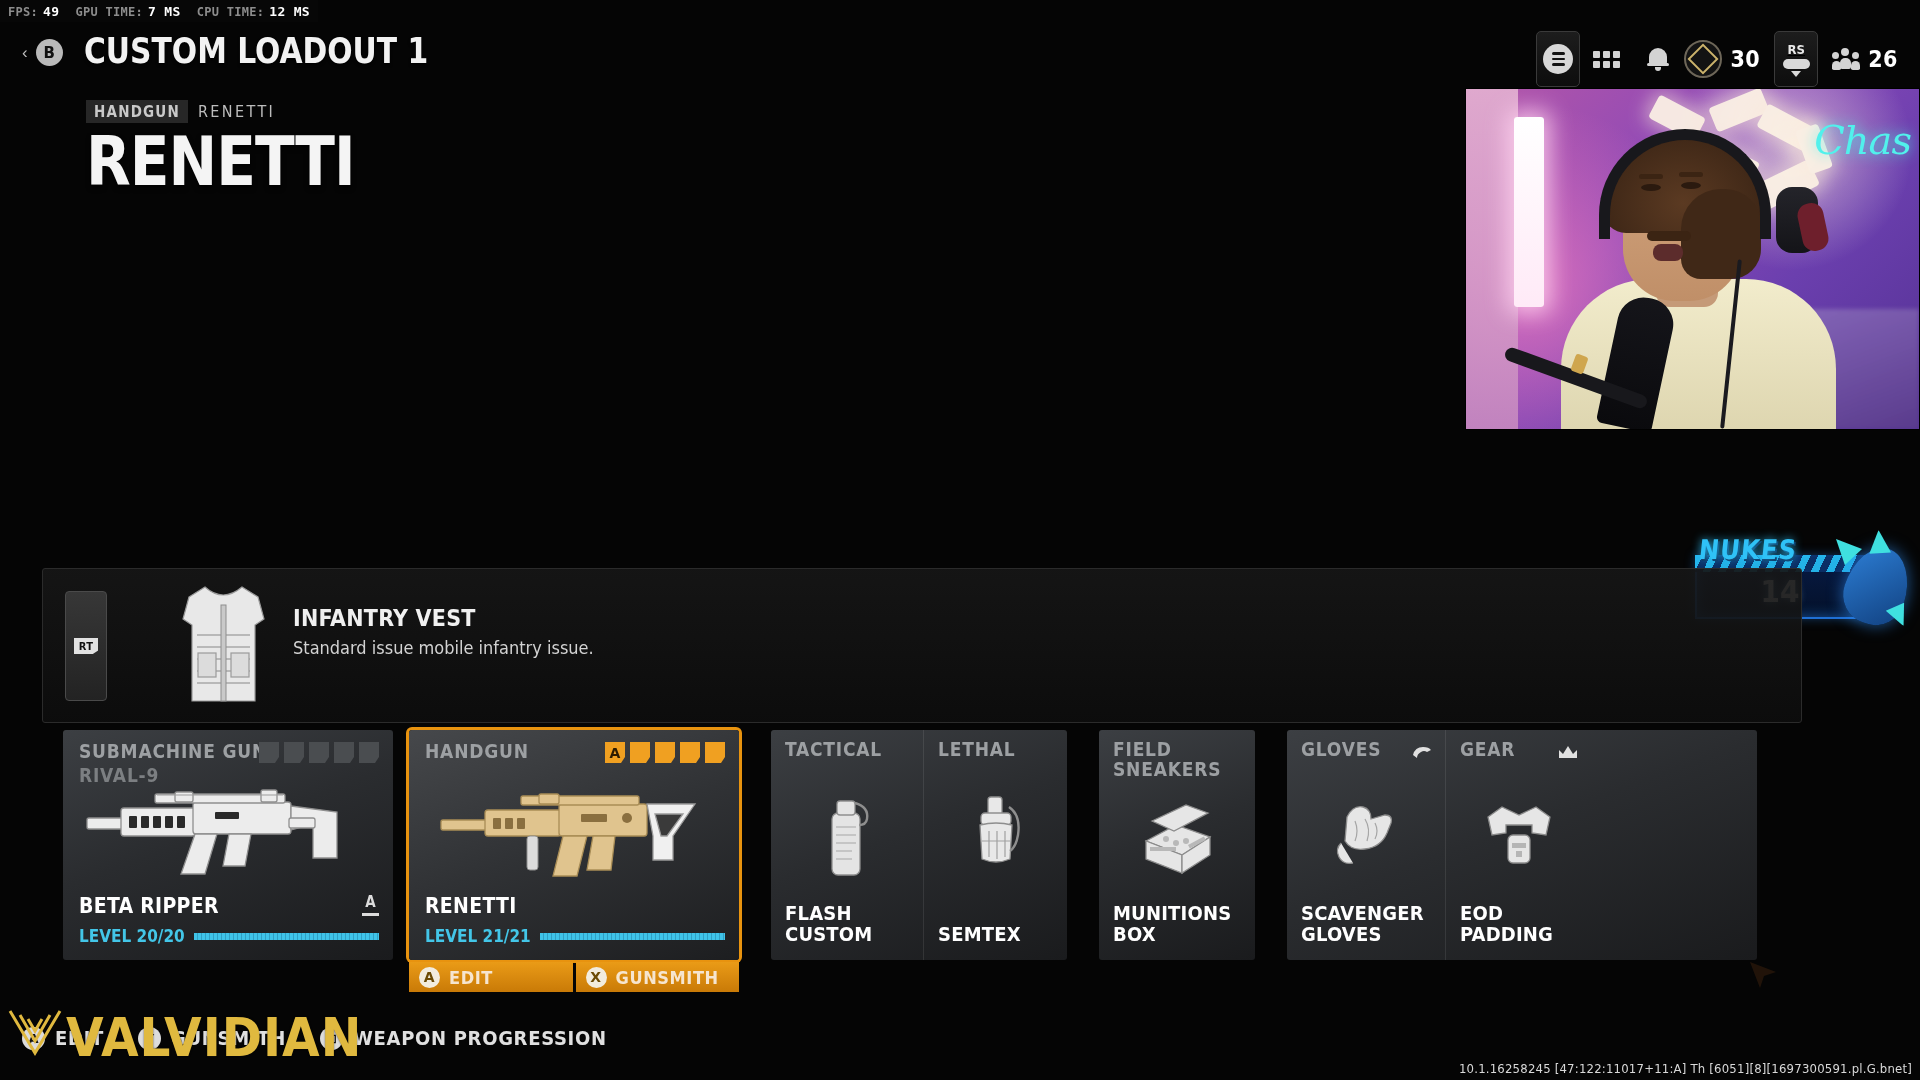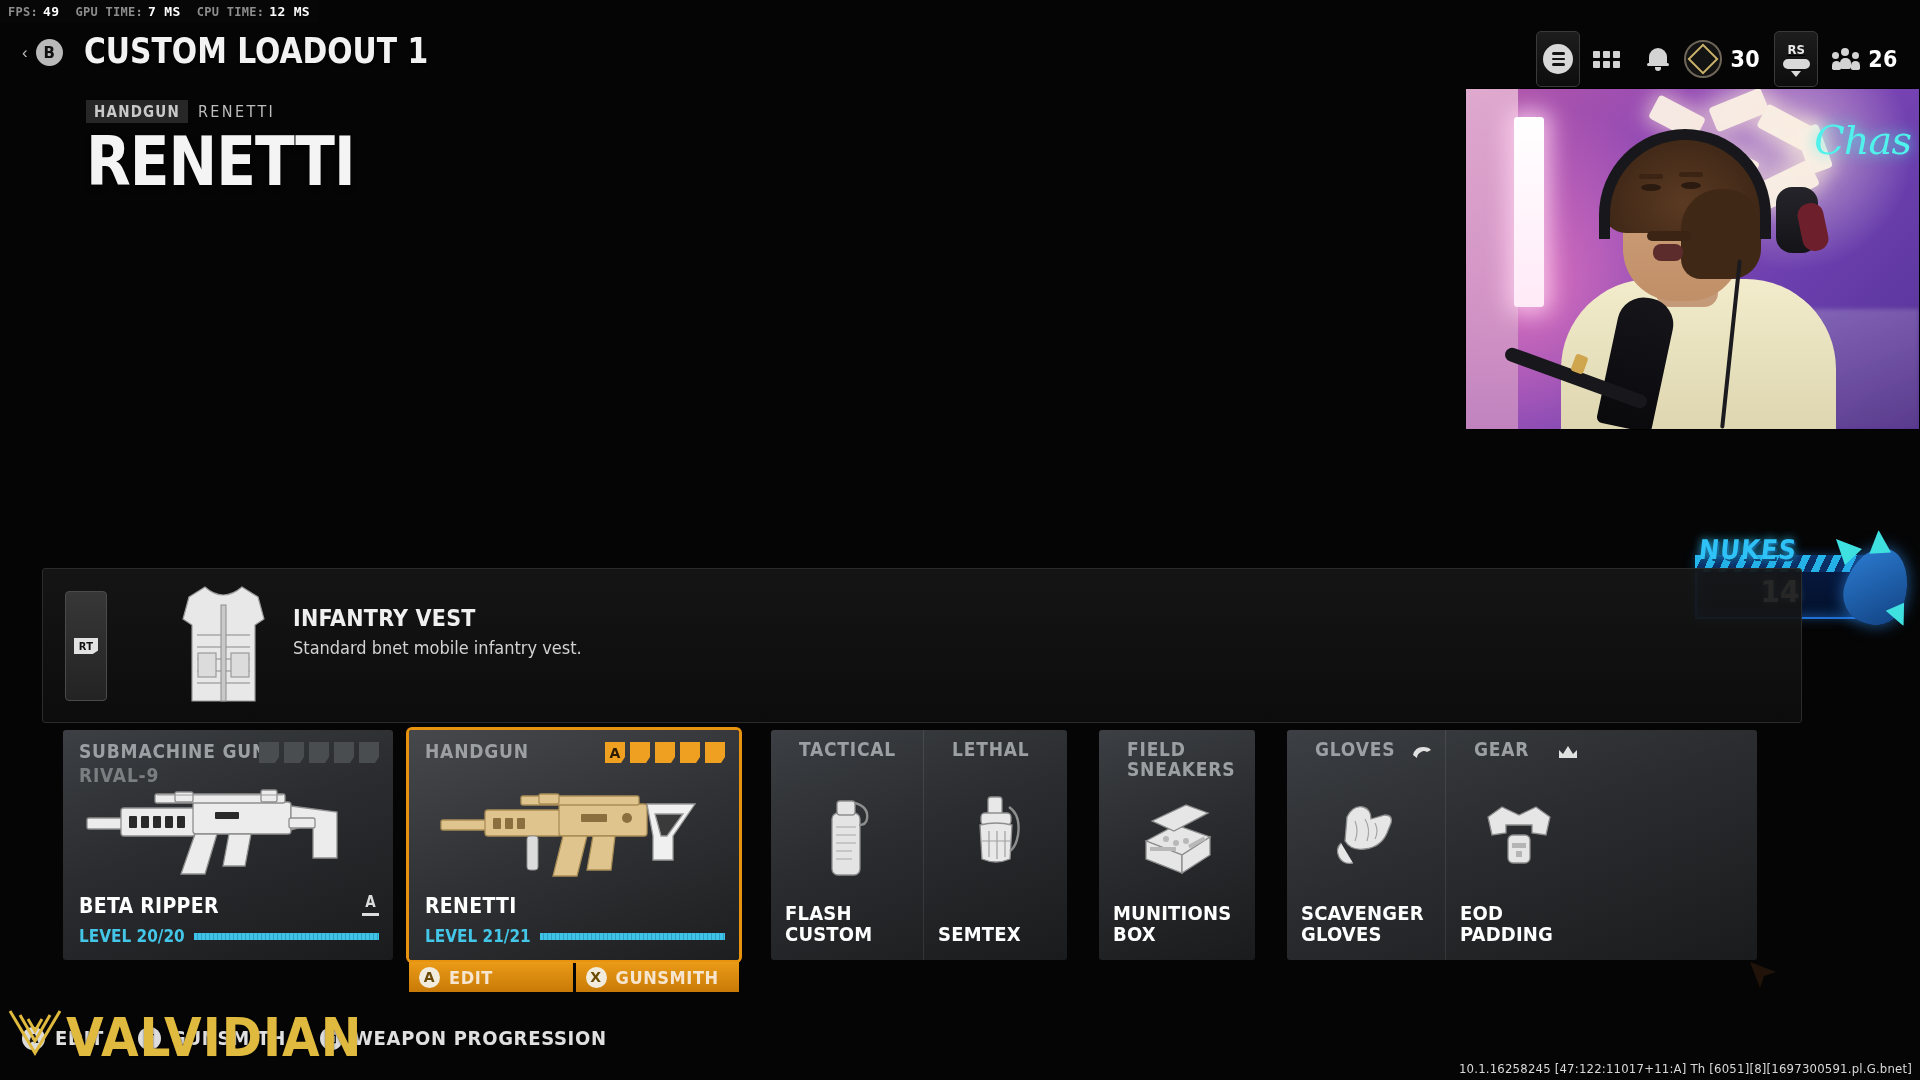--- a/index.html
+++ b/index.html
@@ -382,21 +382,21 @@
     background:#f2ecdf; color:#6b4a05;
     display:flex;align-items:center;justify-content:center;
     font-size:14px;font-weight:700;
     font-family:"DejaVu Sans",sans-serif;
   }
 
   .card.equip { height: 230px; display:flex; }
   .eq-col { position:relative; width: 140px; height: 230px; }
   .eq-col + .eq-col { border-left: 1px solid rgba(255,255,255,.09); }
   .eq-col .cat {
-    position:absolute; left: 28px; top: 10px;
+    position:absolute; left: 14px; top: 10px;
     color:#9da0a3; font-size: 19px; letter-spacing:.8px; font-weight:600;
     font-family:"DejaVu Sans Condensed","Liberation Sans Narrow","Liberation Sans",sans-serif;
     line-height: 1.05; max-width: 105px;
   }
   .eq-col .perkicon { position:absolute; right: 12px; top: 12px; width: 22px; height: 20px; }
   .eq-col .art { position:absolute; left:0; right:0; top: 58px; height: 100px; display:flex; align-items:center; justify-content:center; }
   .eq-col .art svg { width: 82px; height: 94px; }
   .eq-col .label {
     position:absolute; left: 14px; bottom: 14px; right: 8px;
     color:#fff; font-size: 20px; font-weight:700; line-height: 1.08; letter-spacing:.2px;
@@ -588,21 +588,21 @@
         <g stroke="#a8a8a8" stroke-width="1.4" fill="none">
           <path d="M26 56 H79 M26 68 H79 M26 80 H79 M26 92 H79 M26 104 H79"></path>
         </g>
         <rect x="50" y="26" width="5" height="96" fill="#c9c9c9" stroke="#8d8d8d" stroke-width="1"></rect>
         <rect x="27" y="74" width="18" height="24" fill="#dcdcdc" stroke="#9a9a9a" stroke-width="1.2"></rect>
         <rect x="60" y="74" width="18" height="24" fill="#dcdcdc" stroke="#9a9a9a" stroke-width="1.2"></rect>
       </svg>
     </div>
     <div id="vest-text">
       <div id="vest-title">INFANTRY VEST</div>
-      <div id="vest-desc">Standard bnet mobile infantry vest.</div>
+      <div id="vest-desc">Standard issue mobile infantry issue.</div>
     </div>
   </div>
 
   <div id="loadout-row">
 
     <div class="card weapon">
       <div class="cat">SUBMACHINE GUN</div>
       <div class="sub">RIVAL-9</div>
       <div class="pips">
         <span class="pip"></span>

